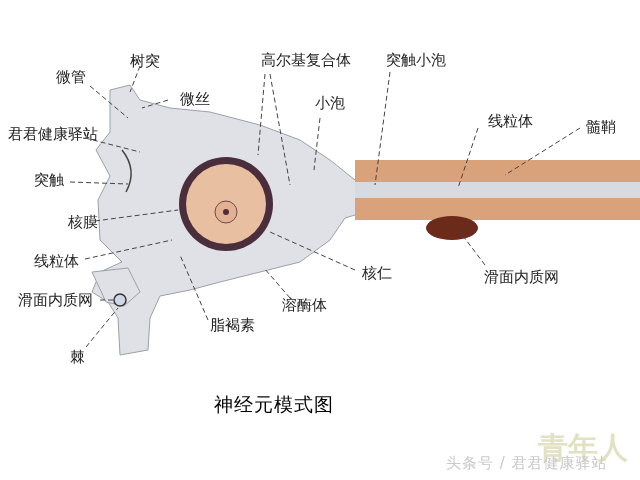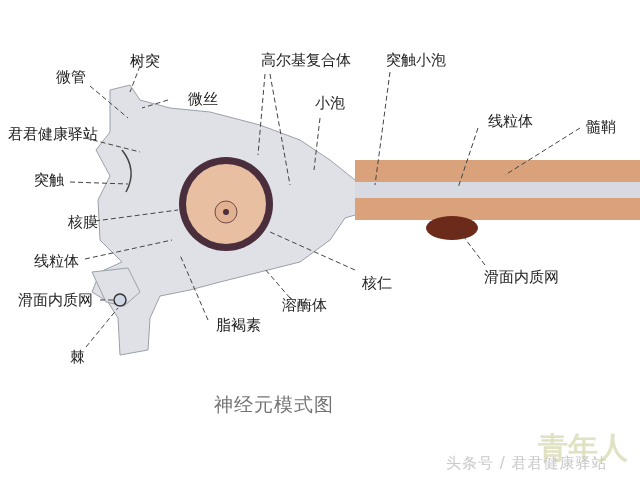--- a/index.html
+++ b/index.html
@@ -1,19 +1,19 @@
 <!DOCTYPE html>
 <html><head>
 <meta charset="utf-8">
 <style>
   html,body{margin:0;padding:0;background:#fff;}
   body{width:640px;height:480px;position:relative;overflow:hidden;font-family:"DejaVu Sans",sans-serif;}
   #diagram{position:absolute;left:0;top:0;width:640px;height:480px;}
   .lbl{position:absolute;font-size:15px;color:#222;white-space:nowrap;line-height:1;}
-  .title{position:absolute;font-size:19px;color:#737373;left:214px;top:392px;letter-spacing:1px;}
+  .title{position:absolute;font-size:19px;color:#000000;left:214px;top:392px;letter-spacing:1px;}
   .wm{position:absolute;left:446px;top:454px;font-size:15px;color:#c9c9c9;letter-spacing:1px;}
   .wm-logo{position:absolute;left:538px;top:428px;font-size:30px;color:#d8d8b0;font-weight:bold;opacity:.75;}
 </style>
 </head>
 <body>
 
 <svg id="diagram" viewBox="0 0 640 480" xmlns="http://www.w3.org/2000/svg">
 
   <path d="M110,90 L130,85 L140,100 L170,108 L210,112 L260,125 L300,140 L330,160 L355,180 L372,186 L372,210 L345,218 L330,240 L300,262 L260,272 L220,282 L190,290 L160,296 L150,318 L148,350 L120,355 L118,318 L108,302 L92,292 L100,272 L122,262 L100,240 L98,200 L110,176 L96,150 L110,132 Z" fill="#dfe1e6" stroke="#9aa0ab" stroke-width="1"></path>
 
@@ -50,30 +50,30 @@
     <line x1="320" y1="118" x2="314" y2="170"></line>
     <line x1="390" y1="72" x2="375" y2="185"></line>
     <line x1="478" y1="128" x2="458" y2="188"></line>
     <line x1="580" y1="128" x2="505" y2="175"></line>
     <line x1="485" y1="265" x2="460" y2="232"></line>
   </g>
 </svg>
 
 <span class="lbl" style="left:130px;top:54px">树突</span>
 <span class="lbl" style="left:56px;top:70px">微管</span>
-<span class="lbl" style="left:188px;top:92px">微丝</span>
+<span class="lbl" style="left:180px;top:92px">微丝</span>
 <span class="lbl" style="left:8px;top:127px">君君健康驿站</span>
 <span class="lbl" style="left:34px;top:173px">突触</span>
 <span class="lbl" style="left:68px;top:215px">核膜</span>
 <span class="lbl" style="left:34px;top:254px">线粒体</span>
 <span class="lbl" style="left:18px;top:293px">滑面内质网</span>
 <span class="lbl" style="left:70px;top:350px">棘</span>
-<span class="lbl" style="left:216px;top:318px">脂褐素</span>
+<span class="lbl" style="left:210px;top:318px">脂褐素</span>
 <span class="lbl" style="left:282px;top:298px">溶酶体</span>
-<span class="lbl" style="left:362px;top:276px">核仁</span>
+<span class="lbl" style="left:362px;top:266px">核仁</span>
 <span class="lbl" style="left:261px;top:53px">高尔基复合体</span>
 <span class="lbl" style="left:315px;top:96px">小泡</span>
 <span class="lbl" style="left:386px;top:53px">突触小泡</span>
 <span class="lbl" style="left:488px;top:114px">线粒体</span>
 <span class="lbl" style="left:586px;top:120px">髓鞘</span>
 <span class="lbl" style="left:484px;top:270px">滑面内质网</span>
 
 <span class="title">神经元模式图</span>
 <span class="wm-logo">青年人</span>
 <span class="wm">头条号 / 君君健康驿站</span>

